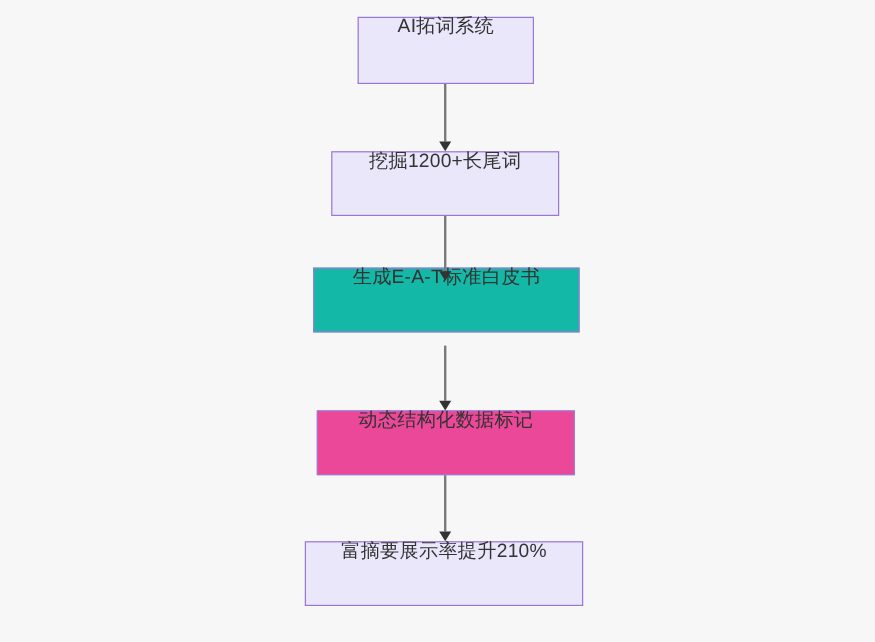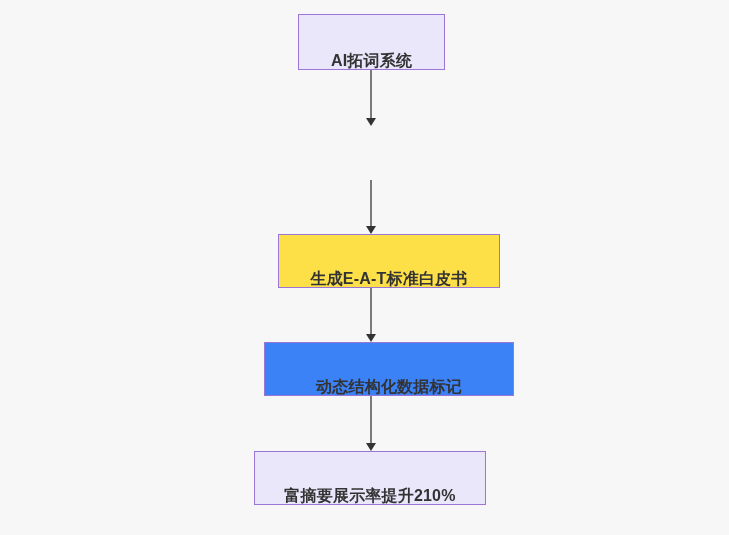--- a/index.html
+++ b/index.html
@@ -20,26 +20,25 @@
   }
   .node {
     position: absolute;
     box-sizing: border-box;
     background: #eae7fb;
     border: 1.5px solid #9a77d6;
     color: #333333;
     font-size: 16px;
     line-height: 1;
     display: flex;
-    align-items: flex-end;
+    align-items: flex-start;
     justify-content: center;
     white-space: nowrap;
     letter-spacing: 0.2px;
     border-radius: 0;
-    font-weight: bold;
   }
   .node-label {
     display: block;
   }
   .edge {
     position: absolute;
     width: 0;
     height: 0;
   }
   .edge-line {
@@ -61,26 +60,29 @@
 </style>
 </head>
 <body style="background: rgb(247, 247, 248);">
 
 <div id="flowchart">
 
   <div class="node" style="left: 298px; top: 14px; width: 147px; height: 56px; background: rgb(234, 231, 251); border-color: rgb(154, 119, 214); color: rgb(51, 51, 51);">
     <span class="node-label">AI拓词系统</span>
   </div>
 
+  <div class="node" style="left: 276px; top: 126px; width: 190px; height: 54px; background: rgb(234, 231, 251); border-color: rgb(154, 119, 214); color: rgb(51, 51, 51);">
+    <span class="node-label">挖掘1200+长尾词</span>
+  </div>
 
-  <div class="node" style="left: 261px; top: 234px; width: 222px; height: 54px; background: #fde047; border-color: rgb(154, 119, 214); color: rgb(51, 51, 51); margin-left: 17px;">
+  <div class="node" style="left: 261px; top: 223px; width: 222px; height: 54px; background: #14b8a6; border-color: rgb(154, 119, 214); color: rgb(51, 51, 51);">
     <span class="node-label">生成E-A-T标准白皮书</span>
   </div>
 
-  <div class="node" style="left: 264px; top: 342px; width: 250px; height: 54px; background: #3b82f6; border-color: rgb(154, 119, 214); color: rgb(51, 51, 51);">
+  <div class="node" style="left: 264px; top: 342px; width: 215px; height: 54px; background: #ec4899; border-color: rgb(154, 119, 214); color: rgb(51, 51, 51);">
     <span class="node-label">动态结构化数据标记</span>
   </div>
 
   <div class="node" style="left: 254px; top: 451px; width: 232px; height: 54px; background: rgb(234, 231, 251); border-color: rgb(154, 119, 214); color: rgb(51, 51, 51);">
     <span class="node-label">富摘要展示率提升210%</span>
   </div>
 
   <div class="edge" style="left: 371px; top: 70px;">
     <div class="edge-line" style="height: 48px; background: rgb(122, 122, 122);"></div>
     <div class="edge-head" style="top: 48px; border-top-color: rgb(51, 51, 51);"></div>

